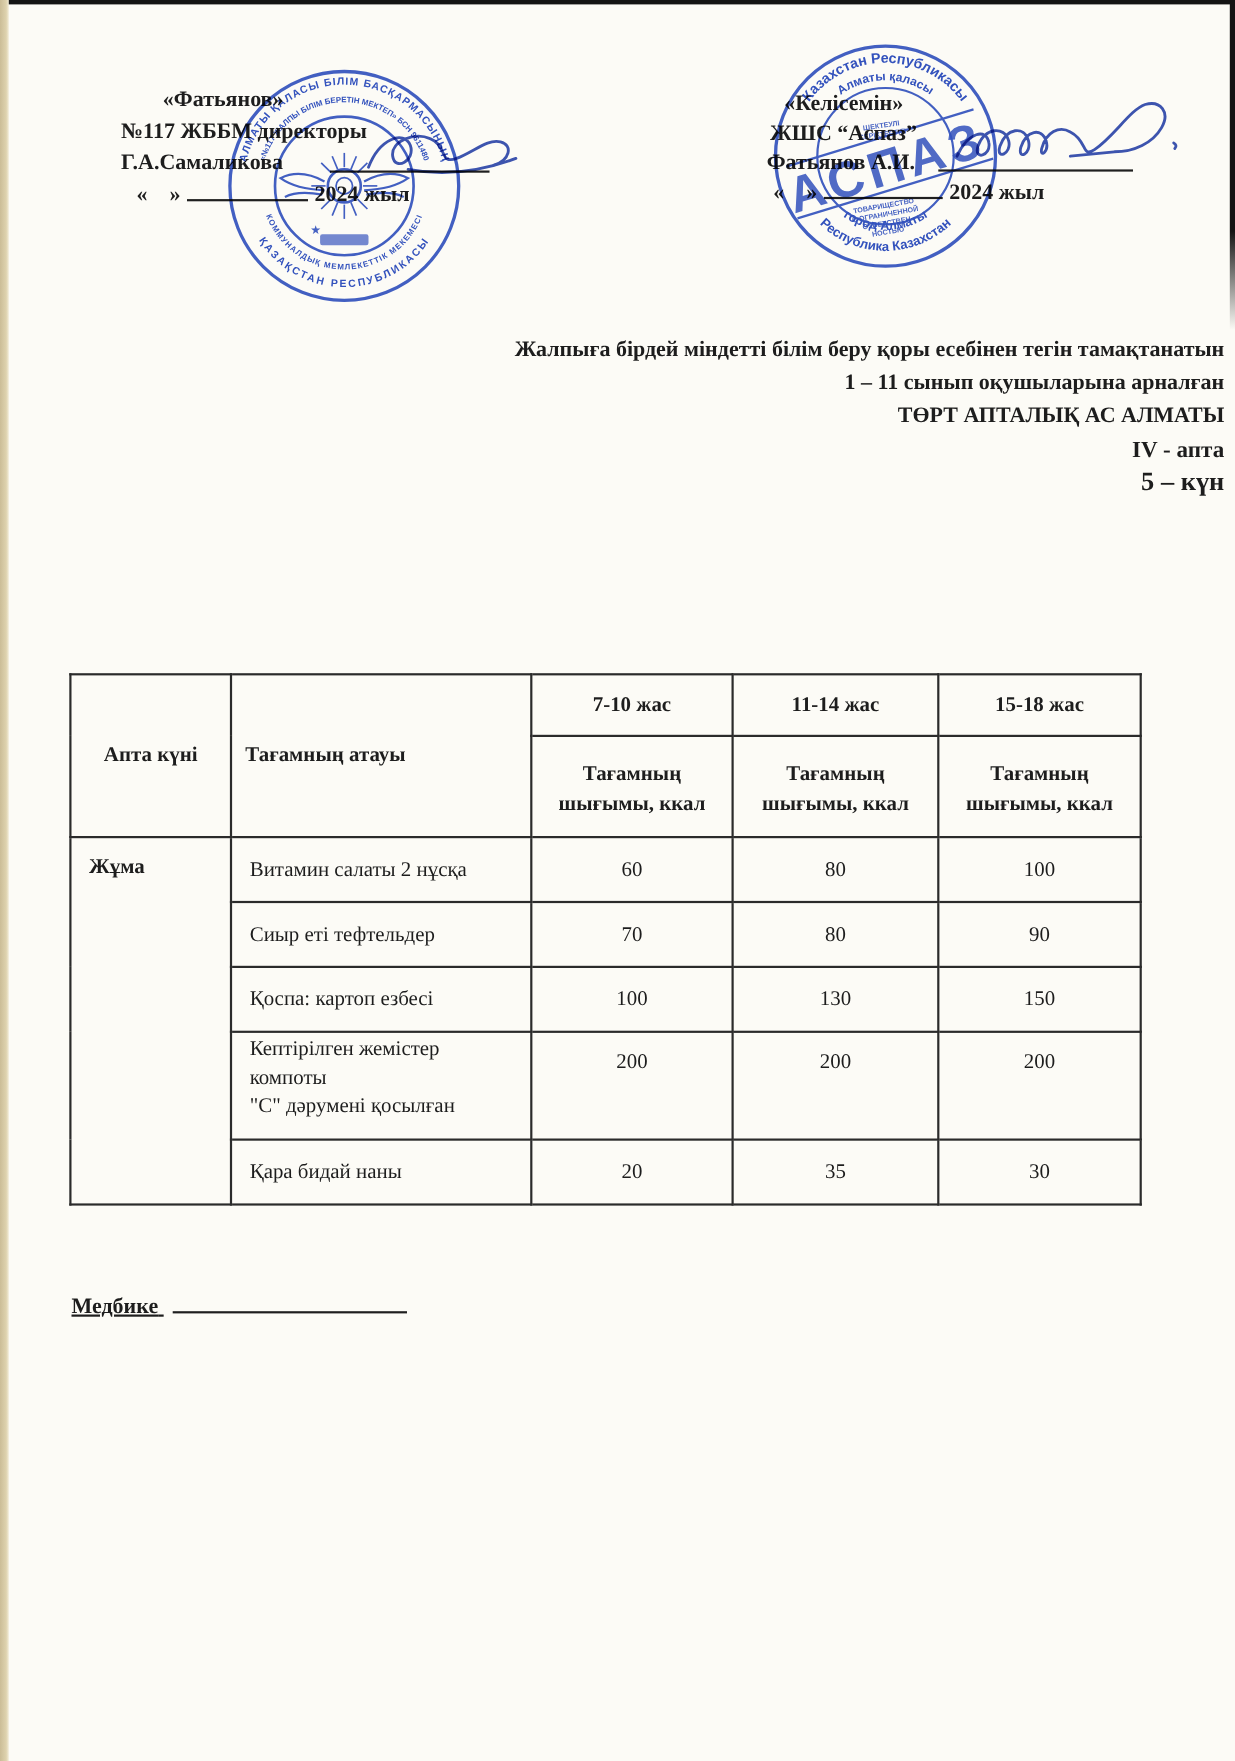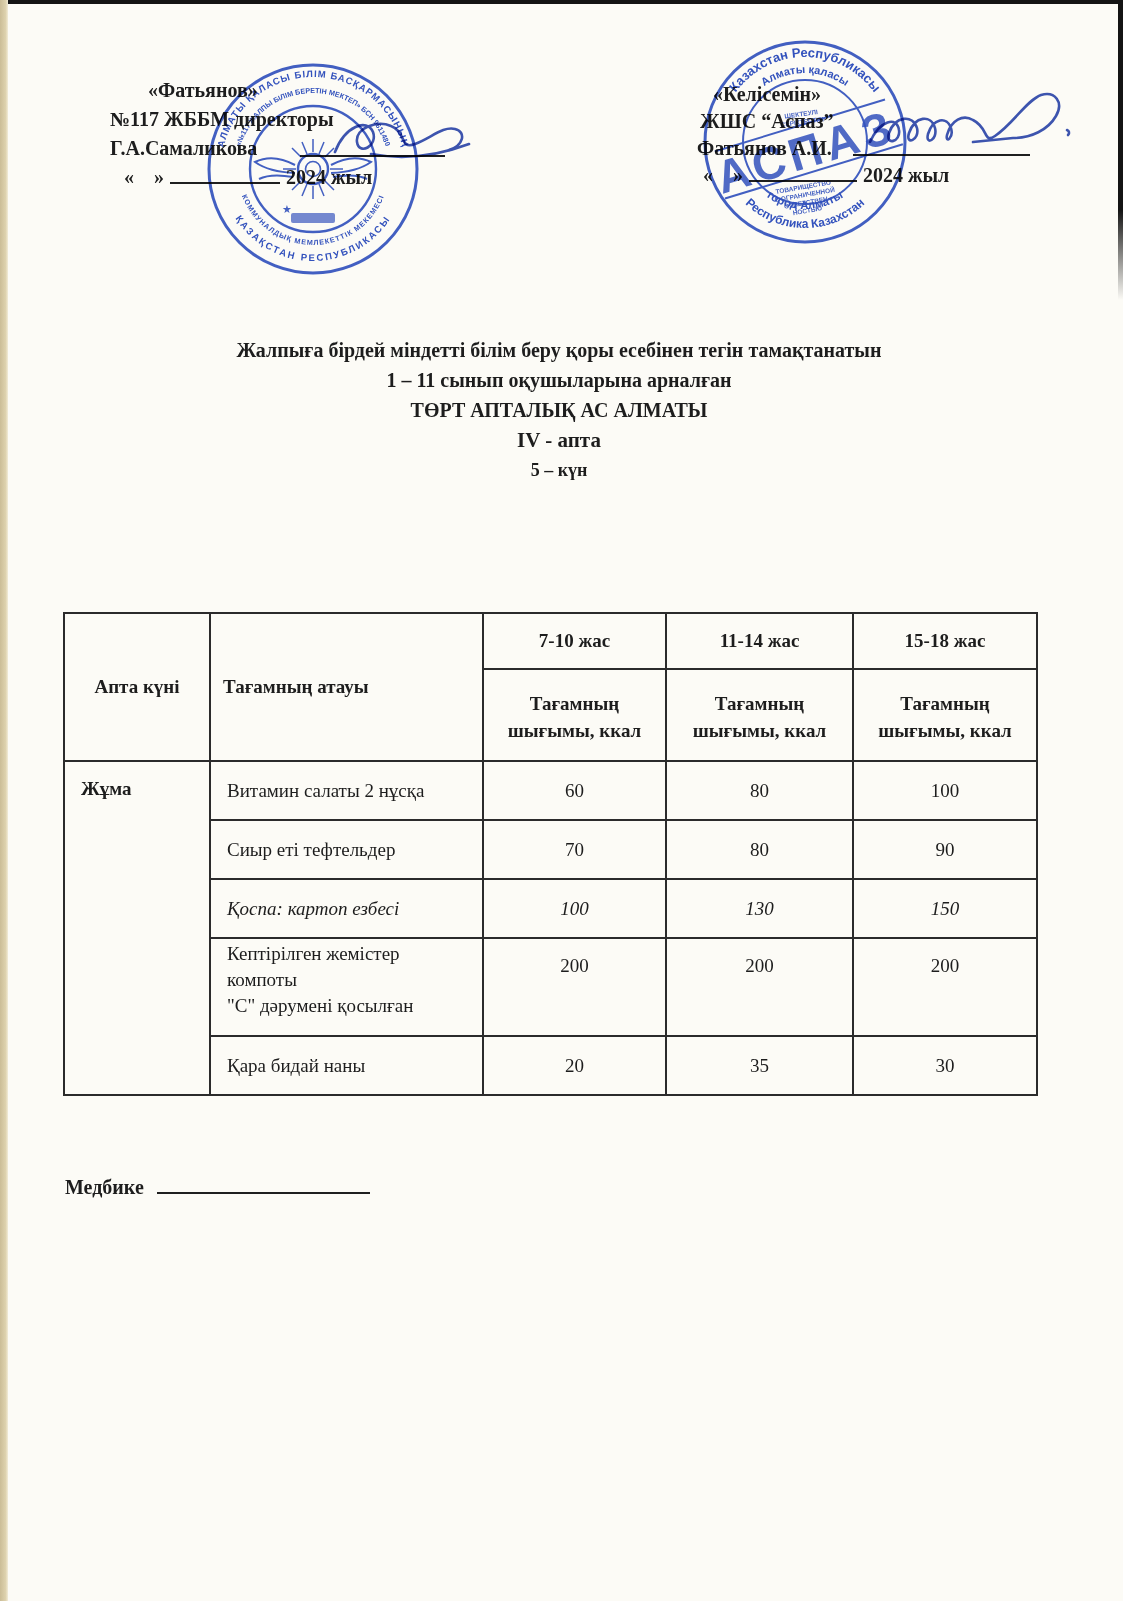--- a/index.html
+++ b/index.html
@@ -12,34 +12,34 @@
              background:linear-gradient(90deg,#cbbd97,#ded2ae 70%,#f2ecd8);}
   .edge-right{position:absolute;right:0;top:0;width:5px;height:300px;
               background:linear-gradient(180deg,#141414 70%,rgba(20,20,20,0));}
   
   .appr{position:absolute;font-weight:bold;font-size:20px;line-height:29px;white-space:nowrap;}
   .appr .ind1{display:block;}
   .dateline{white-space:pre;}
   .uline{display:inline-block;border-bottom:2px solid #1f1f1f;height:16px;vertical-align:baseline;}
   .abs-uline{position:absolute;border-bottom:2px solid #1f1f1f;height:0;}
   
-  .title-block{position:absolute;left:5px;top:303px;width:1108px;text-align:center;
-               font-weight:bold;font-size:20px;line-height:30px;margin-top:32px;}
+  .title-block{position:absolute;left:5px;top:303px;width:1108px;text-align:right;
+               font-weight:bold;font-size:20px;line-height:30px;}
   
   table.menu{position:absolute;left:63px;top:612px;width:973px;border-collapse:collapse;
              table-layout:fixed;font-size:19px;}
   table.menu th,table.menu td{border:2px solid #2b2b2b;padding:16px;overflow:hidden;}
   table.menu th{font-weight:bold;}
   .sub-h{line-height:27px;padding-top:4px;}
   td.day{vertical-align:top;font-weight:bold;padding:3px 0 0 12px;}
   td.dish{padding:0 4px 0 12px;line-height:25px;}
   td.val{text-align:center;vertical-align:middle;}
   td.val-top{text-align:center;vertical-align:top;padding-top:3px;}
   
-  .medbike{position:absolute;font-weight:bold;font-size:20px;}
+  .medbike{position:absolute;font-weight:bold;font-size:20px;text-decoration:underline;}
   
   .stamp,.sig{position:absolute;mix-blend-mode:multiply;}
   .stamp text{fill:#3353c4;}
   .stamp .arc{font-family:"Liberation Sans","DejaVu Sans",sans-serif;font-weight:bold;}
   .sig path{stroke:#3d55b5;stroke-width:2.6;fill:none;stroke-linecap:round;stroke-linejoin:round;}
 </style>
 </head>
 <body>
 
 <div class="page">
@@ -58,21 +58,21 @@
     <span class="ind1">Фатьянов А.И.</span>
     <span class="ind1 dateline" style="padding-left:6px;"><span>«    »</span><span class="uline" style="width:108px;margin:0 6px;"></span><span>2024 жыл</span></span>
   </div>
   <div class="abs-uline" style="left:853px;top:154px;width:177px;"></div>
 
   <div class="title-block">
     <div>Жалпыға бірдей міндетті білім беру қоры есебінен тегін тамақтанатын</div>
     <div>1 – 11 сынып оқушыларына арналған</div>
     <div>ТӨРТ АПТАЛЫҚ АС АЛМАТЫ</div>
     <div style="font-size:21px;">IV - апта</div>
-    <div style="font-size:18px;">5 – күн</div>
+    <div style="font-size:24px;">5 – күн</div>
   </div>
 
   <table class="menu">
     <colgroup>
       <col style="width:146px;">
         <col style="width:273px;">
         <col style="width:183px;">
       <col style="width:187px;">
         <col style="width:184px;">
     </colgroup>
@@ -110,21 +110,21 @@
       <td class="val">60</td>
       <td class="val">80</td>
       <td class="val">100</td>
     </tr>
     <tr style="height:30px;">
       <td class="dish">Сиыр еті тефтельдер</td>
       <td class="val">70</td>
       <td class="val">80</td>
       <td class="val">90</td>
     </tr>
-    <tr style="height:30px;font-style:italic;">
+    <tr style="height:30px;">
       <td class="dish">Қоспа: картоп езбесі</td>
       <td class="val">100</td>
       <td class="val">130</td>
       <td class="val">150</td>
     </tr>
     <tr style="height:78px;">
       <td class="dish" style="vertical-align:top;line-height:26px;padding-top:2px;">
         <div>Кептірілген жемістер</div>
         <div>компоты</div>
         <div>"С" дәрумені қосылған</div>

